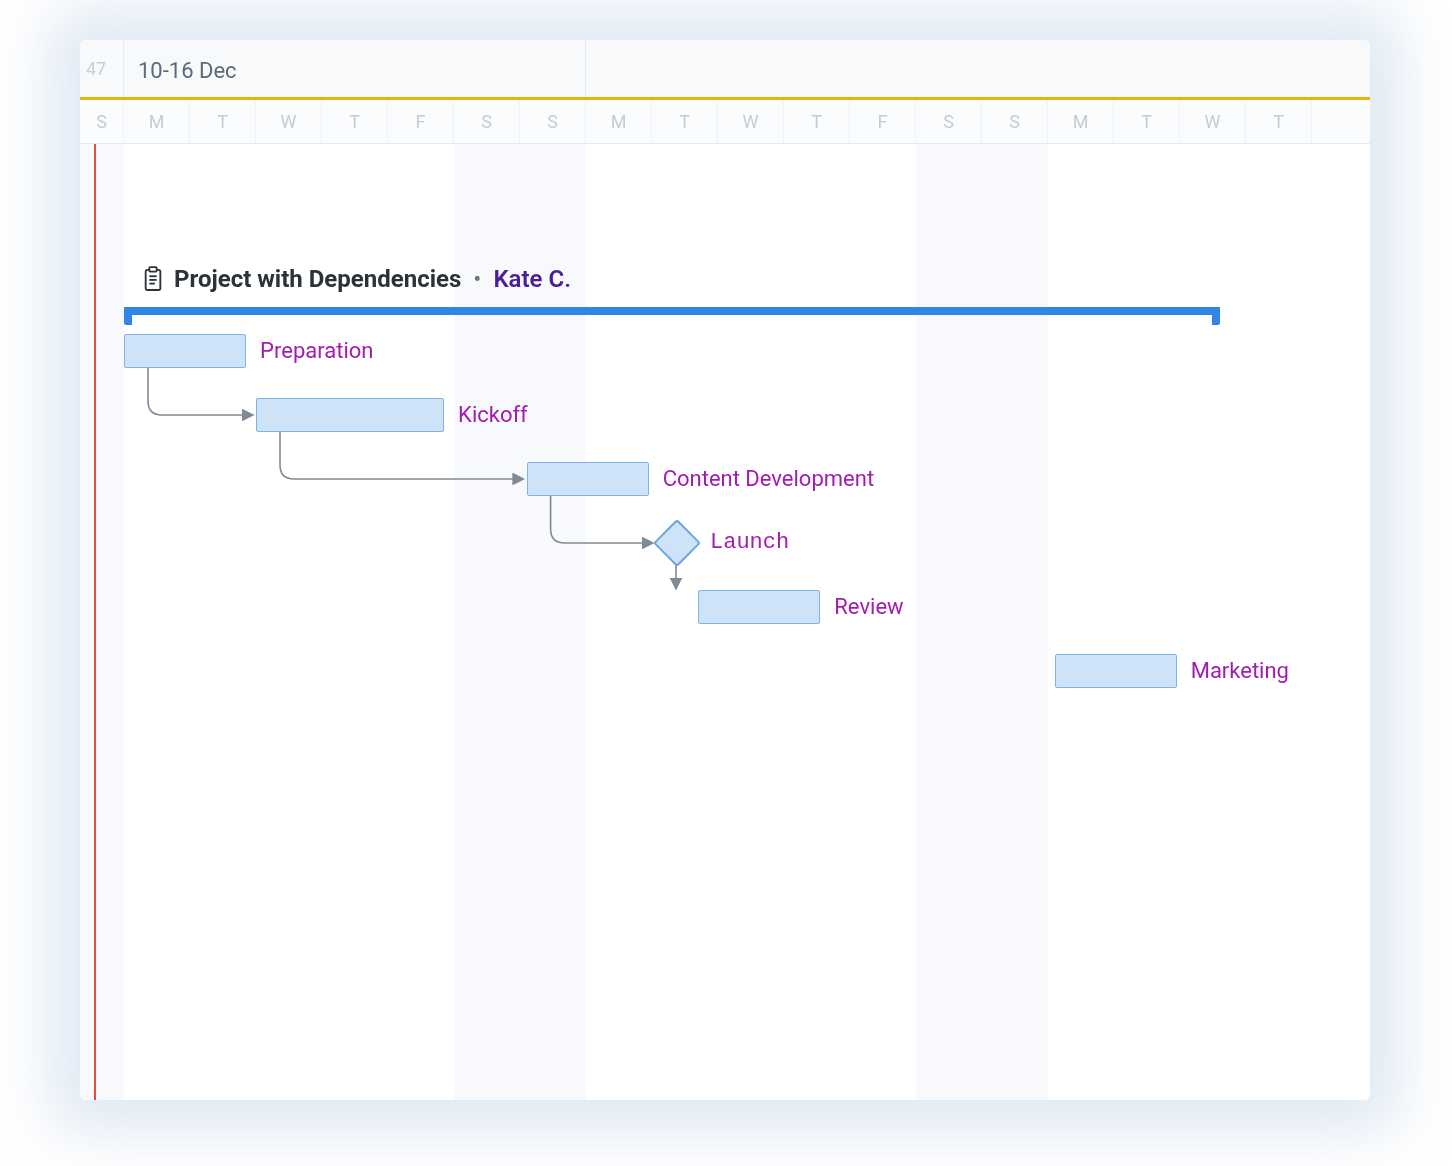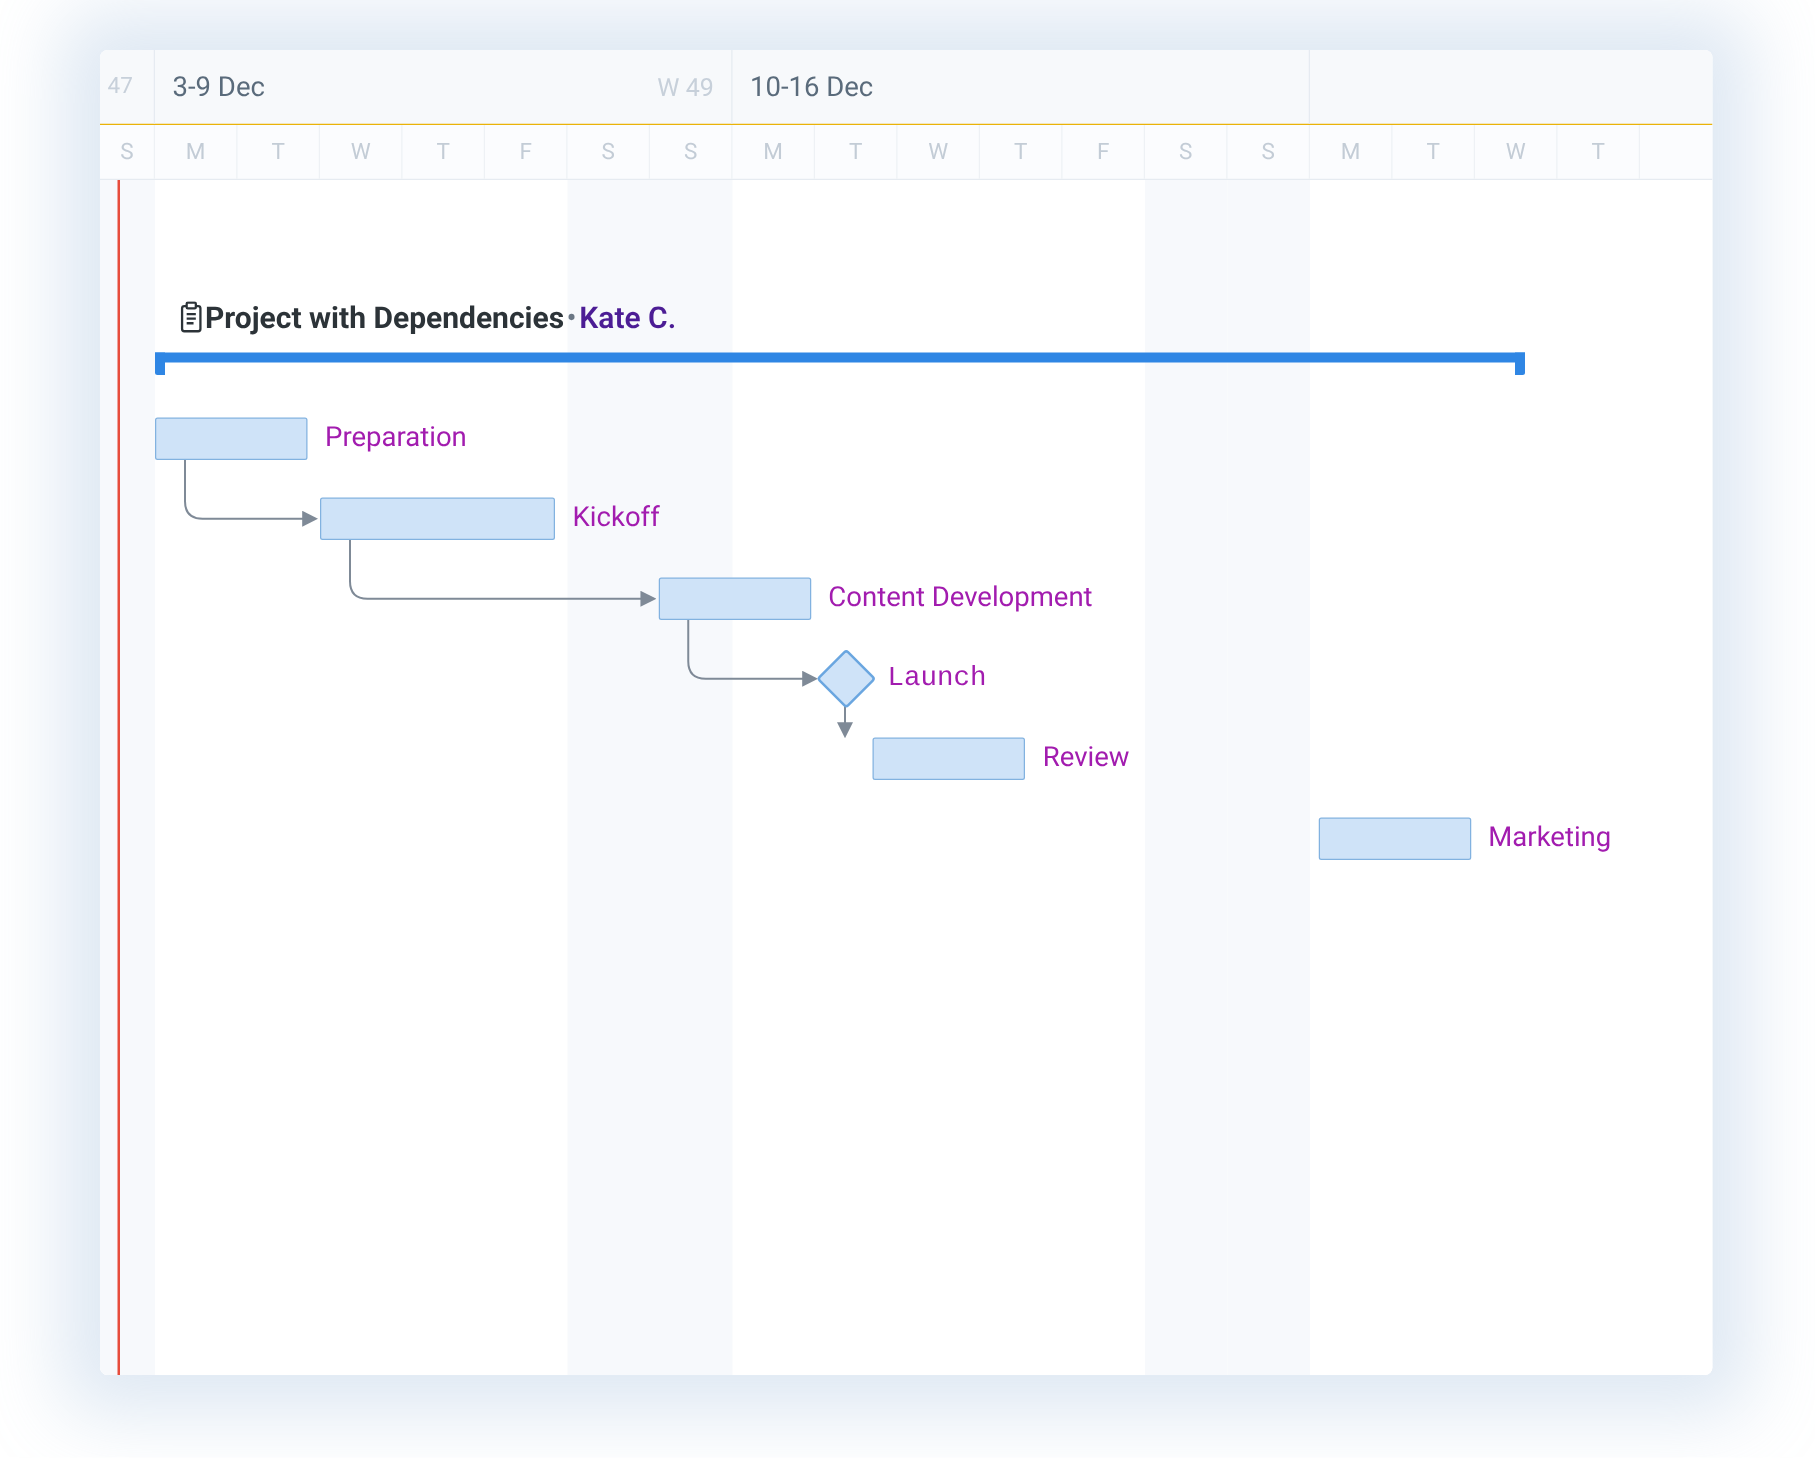--- a/index.html
+++ b/index.html
@@ -22,21 +22,21 @@
     box-shadow: 0 0 60px 30px rgba(160,190,220,0.35);
     overflow: hidden;
   }
 
   
   .header-weeks {
     position: absolute;
     left: 0; top: 0; right: 0;
     height: 60px;
     background: #f7f9fb;
-    border-bottom: 1px solid #eab308;
+    border-bottom: 3px solid #eab308;
     display: flex;
     text-align: center;
   }
   .wk-cell {
     position: relative;
     border-right: 1px solid #e6ebf1;
     height: 100%;
   }
   .wk-label {
     position: absolute;
@@ -95,25 +95,27 @@
   
   .project-row {
     position: absolute;
     left: 52px;
     top: 96px;
     right: 40px;
   }
   .project-title {
     display: flex;
     align-items: center;
+    gap: 10px;
     font-size: 24px;
     color: #2c3338;
     font-weight: 700;
     margin-bottom: 14px;
     margin-left: 10px;
+    margin-top: 25px;
   }
   .project-title .dot { color: #6b7785; font-weight: 400; padding: 0 2px;}
   .project-title .owner { font-weight: 600; color: #4c1d95;}
   .clipboard-icon {
     width: 22px; height: 26px;
     display: inline-block;
   }
   .summary-bar {
     position: relative;
     height: 10px;
@@ -164,24 +166,20 @@
   }
 </style>
 </head>
 <body>
 
 <div class="frame">
 
   <div class="header-weeks">
       <div class="wk-cell" style="width: 44px;">
         <span class="wk-num tiny">47</span>
-      </div>
-      <div class="wk-cell" style="width: 462px;">
-        <span class="wk-label">3-9 Dec</span>
-        <span class="wk-num">W 49</span>
       </div>
       <div class="wk-cell" style="width: 462px;">
         <span class="wk-label">10-16 Dec</span>
       </div>
     </div>
   <div class="header-days">
       <div class="day-cell" style="width: 44px;">S</div>
       <div class="day-cell" style="width: 66px;">M</div>
       <div class="day-cell" style="width: 66px;">T</div>
       <div class="day-cell" style="width: 66px;">W</div>

